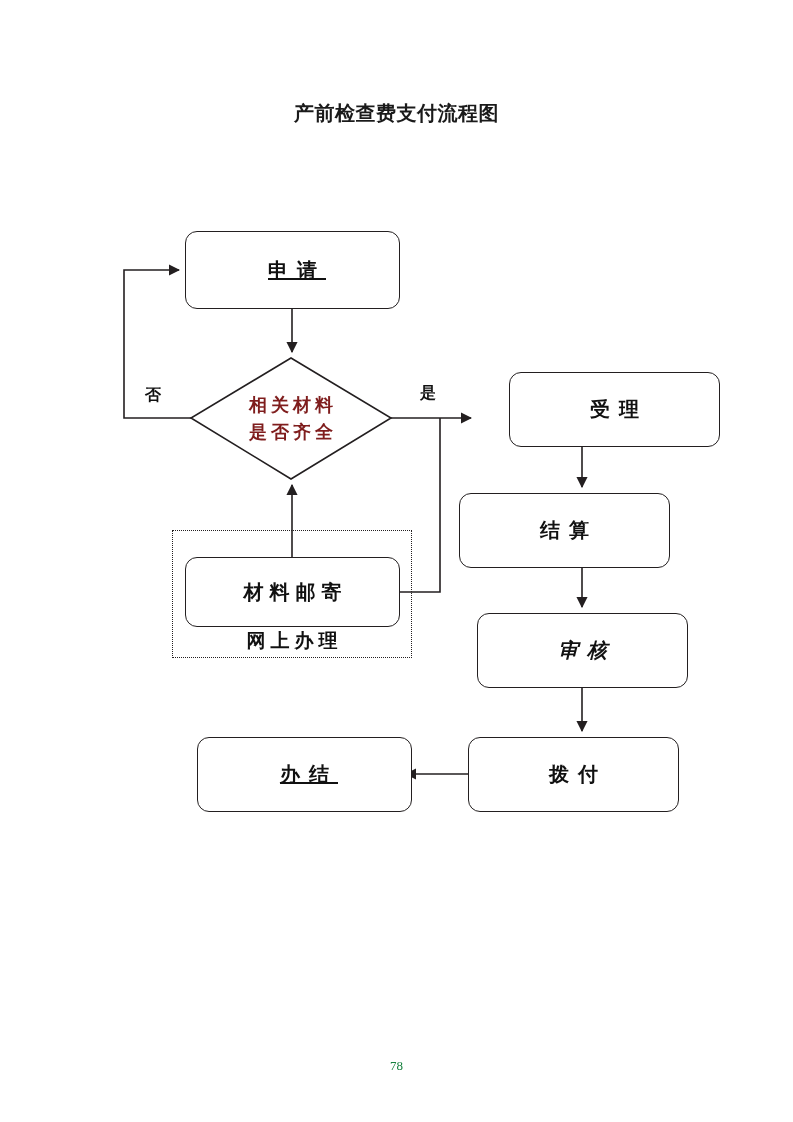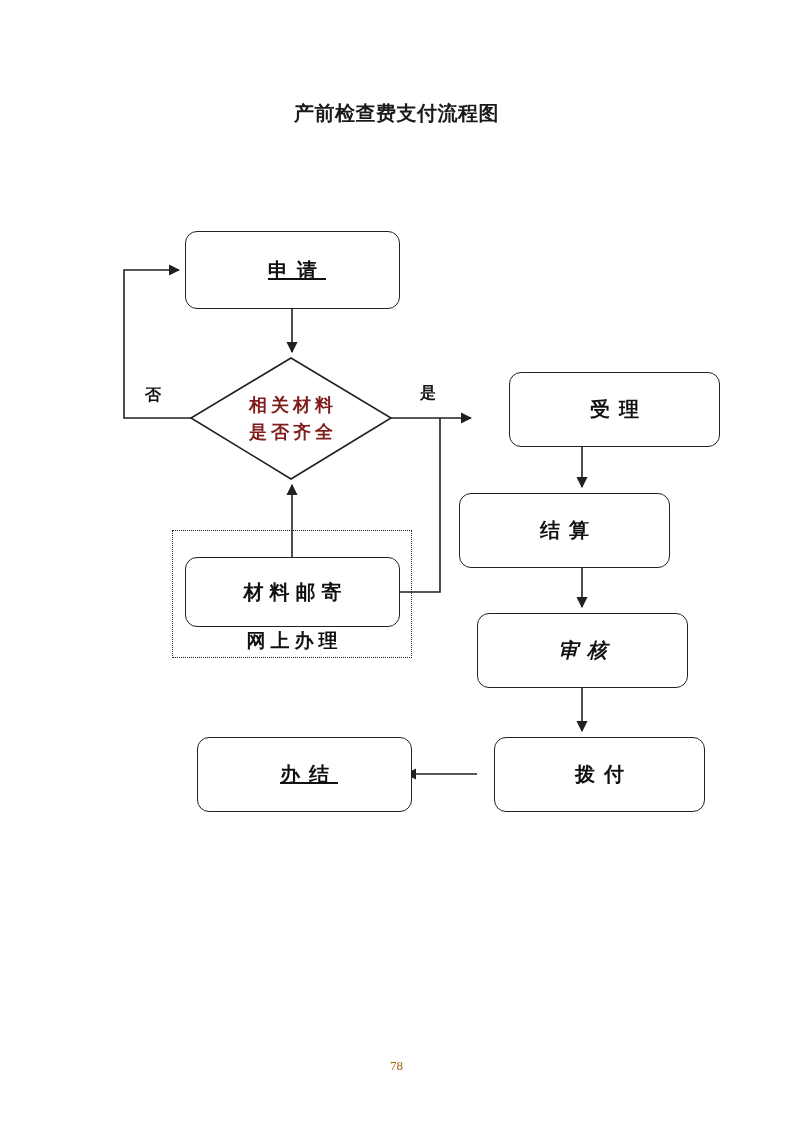--- a/index.html
+++ b/index.html
@@ -54,21 +54,21 @@
     letter-spacing: 9px;
     text-indent: 9px;
     color: #111111;
     font-family: "Liberation Serif", "DejaVu Serif", serif;
   }
   .node-apply   { left: 185px; top: 231px; width: 215px; height: 78px; text-decoration: underline; }
   .node-mail    { left: 185px; top: 557px; width: 215px; height: 70px; letter-spacing: 6px; text-indent: 6px; text-align: center; }
   .node-accept  { left: 477px; top: 372px; width: 211px; height: 75px; margin-left: 32px; }
   .node-settle  { left: 459px; top: 493px; width: 211px; height: 75px; }
   .node-review  { left: 477px; top: 613px; width: 211px; height: 75px; font-style: italic; }
-  .node-pay     { left: 494px; top: 737px; width: 211px; height: 75px; }
+  .node-pay     { left: 468px; top: 737px; width: 211px; height: 75px; }
   .node-done    { left: 197px; top: 737px; width: 215px; height: 75px; text-decoration: underline; }
 
   .decision-wrap {
     position: absolute;
     left: 191px;
     top: 358px;
     width: 200px;
     height: 121px;
   }
   .decision-label {
@@ -122,21 +122,21 @@
   .label-no  { left: 145px; top: 385px; }
   .label-yes { left: 420px; top: 383px; }
 
   .page-number {
     position: absolute;
     left: 0;
     top: 1058px;
     width: 793px;
     text-align: center;
     font-size: 13px;
-    color: #a16207;
+    color: #15803d;
     font-family: "Liberation Serif", "DejaVu Serif", serif;
   }
 </style>
 </head>
 <body>
 
 <div class="page">
 
   <div class="doc-title">产前检查费支付流程图</div>
 

